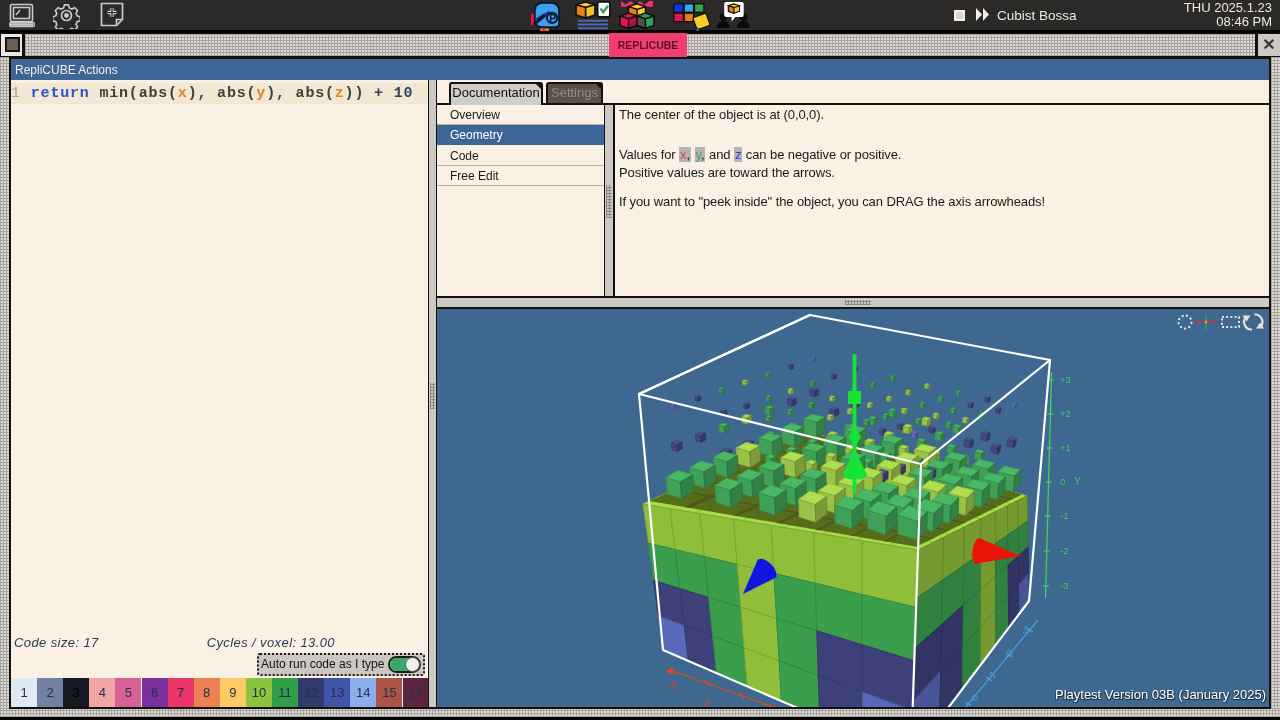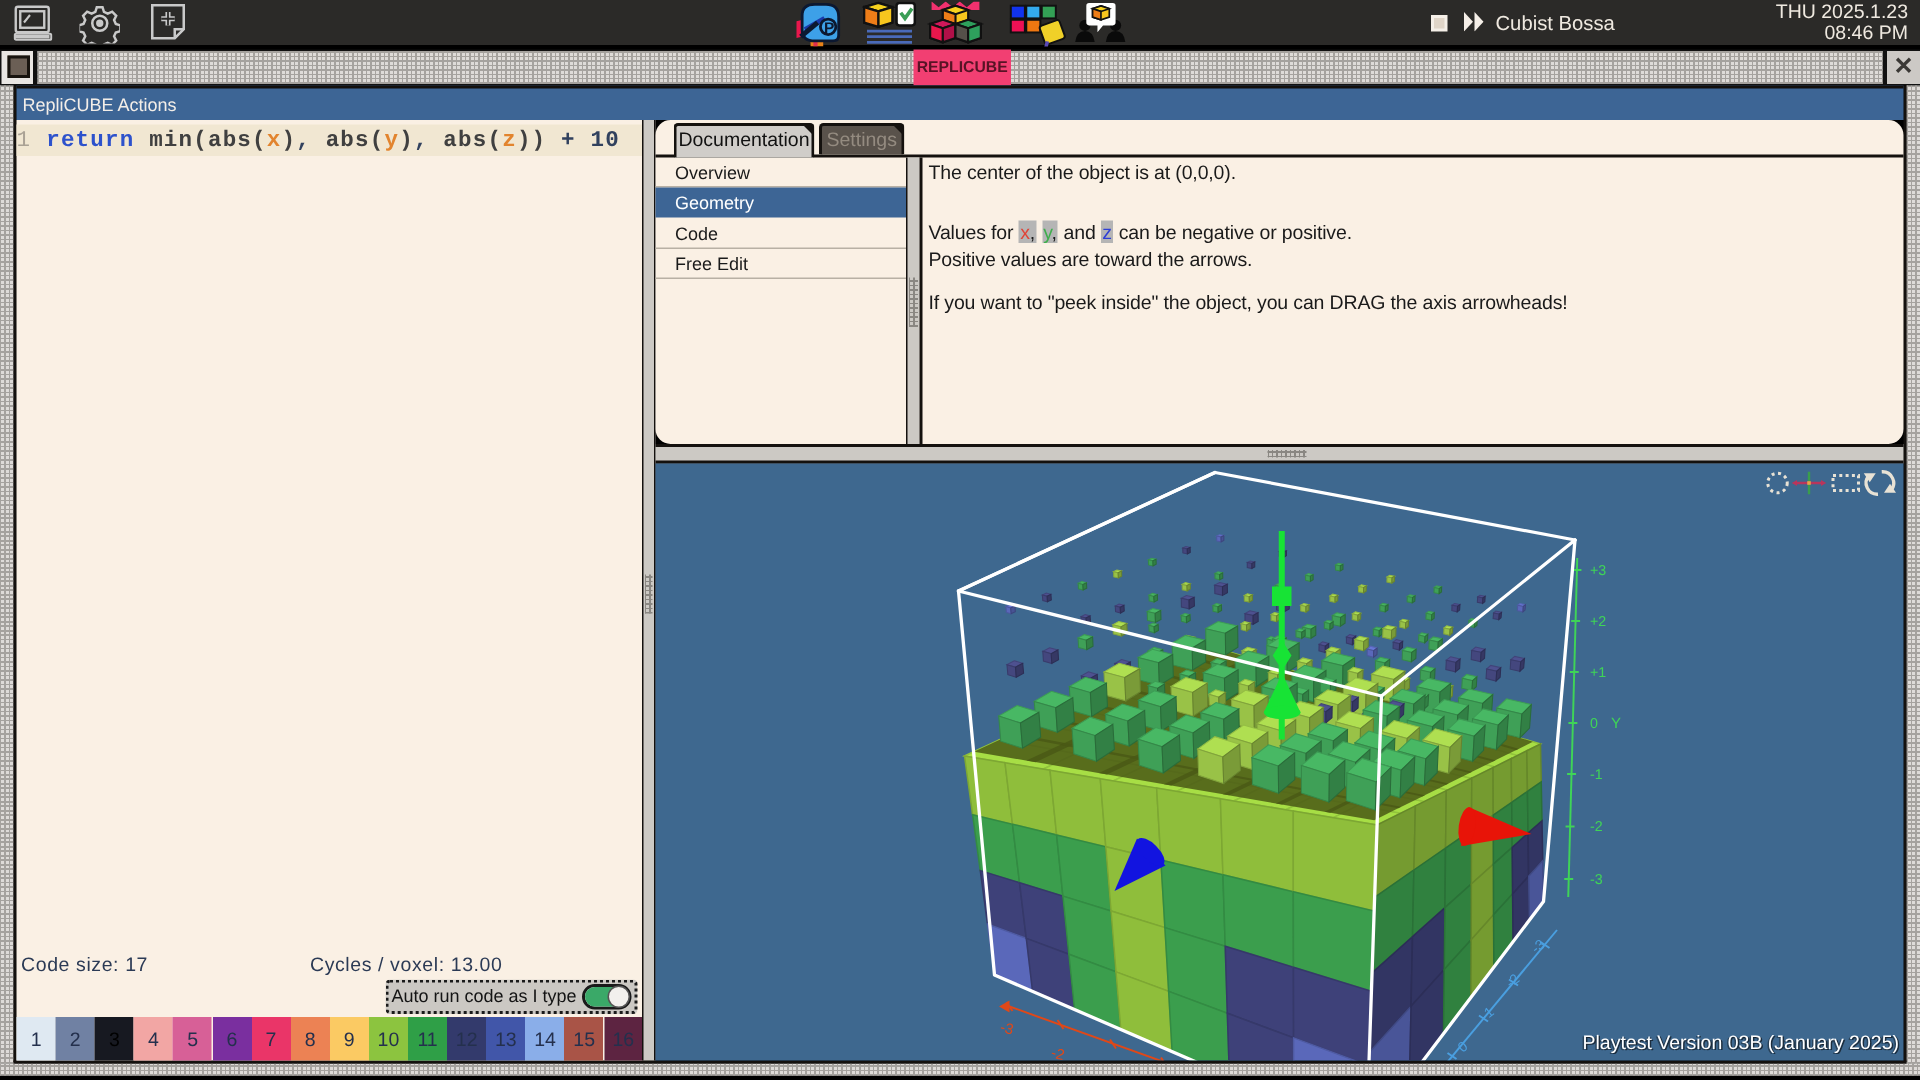--- a/index.html
+++ b/index.html
@@ -15,53 +15,53 @@
   background:
     repeating-linear-gradient(90deg, #a5a29e 0 1px, transparent 1px 3px),
     repeating-linear-gradient(0deg, #a5a29e 0 1px, transparent 1px 3px),
     #dedbd8;
 }
 
 #titlebar { left:0; top:33px; width:1280px; height:24px; background:#111; }
 #tb-left { left:1px; top:1px; width:23px; height:22px; background:#e9e6e3; border-right:2px solid #111; }
 #tb-left .inner { position:absolute; left:4px; top:3px; width:15px; height:15px; background:#6b5f55; border:2px solid #18140f; }
 #tb-pat { left:25px; top:1px; width:1230px; height:22px; }
-#tb-pink { left:609px; top:0px; width:65px; height:24px; background:#f23f72; color:#571325; font-size:10.5px; font-weight:bold; text-align:center; line-height:24px; }
+#tb-pink { left:609px; top:0px; width:78px; height:24px; background:#f23f72; color:#571325; font-size:10.5px; font-weight:bold; text-align:center; line-height:24px; }
 #tb-close { left:1256px; top:1px; width:24px; height:22px; background:#ccc9c5; border-left:2px solid #111; color:#3a3835; text-align:center; font-size:16px; font-weight:bold; line-height:21px; }
 
 #winborder-l { left:0; top:57px; width:9px; height:652px; }
 #winborder-r { left:1271px; top:57px; width:9px; height:652px; }
 #winborder-b { left:0; top:709px; width:1280px; height:8px; }
 #blackline-l { left:9px; top:57px; width:2px; height:651px; background:#14110e; }
 #blackline-r { left:1269px; top:57px; width:2px; height:651px; background:#14110e; }
 #blackline-b { left:9px; top:707px; width:1262px; height:2px; background:#14110e; }
 #header { left:11px; top:57px; width:1258px; height:23px; background:#3d6595; border-top:2px solid #14110e; color:#f3eee8; font-size:12px; line-height:22px; padding-left:4px; }
 
 #codepanel { left:11px; top:80px; width:417px; height:627px; background:#faf0e4; }
 #codeline { position:absolute; left:0; top:3px; width:417px; height:21px; background:#f1e7d2; font-family:"Liberation Mono",monospace; font-size:15px; letter-spacing:0.8px; line-height:21px; white-space:pre; }
 #codeline .ln { color:#aaa295; display:inline-block; width:10px; }
 .kw { color:#2d52cc; font-weight:bold; }
 .fn { color:#404040; font-weight:bold; }
 .ar { color:#e2842e; font-weight:bold; }
 .pl { color:#31415e; font-weight:bold; }
-#codestats { position:absolute; left:0px; top:555px; width:331px; height:18px; color:#2b3a55; font-size:13px; letter-spacing:0.4px; }
+#codestats { position:absolute; left:0px; top:555px; width:331px; height:18px; color:#2b3a55; font-size:13px; letter-spacing:0.4px;font-style:italic; }
 #runbtn { position:absolute; left:2px; top:573px; width:240px; height:23px; background:#ffd622; border:2px dotted #1a1a1a; border-radius:3px; text-align:center; font-size:13px; font-weight:bold; color:#141414; line-height:19px; }
 #autorun { position:absolute; left:246px; top:573px; width:168px; height:23px; background:#cbc8c3; border:2px dotted #1a1a1a; border-radius:3px; font-size:12px; color:#141414; line-height:19px; padding-left:2px; }
 #toggle { position:absolute; right:2px; top:1px; width:33px; height:17px; background:#fff; border:2px solid #1a1a1a; border-radius:9px; }
 #toggle .grn { position:absolute; left:0; top:0; width:19px; height:13px; background:#3aa968; border-radius:7px 0 0 7px; }
 #toggle .knob { position:absolute; right:-1px; top:-1px; width:15px; height:15px; background:#f2f0ed; border:1px solid #555; border-radius:8px; }
 #palette { position:absolute; left:0px; top:598px; width:417px; height:29px; }
 #palette div { position:absolute; top:0; width:26.1px; height:29px; text-align:center; font-size:13px; line-height:29px; color:#24304d; }
 
 #vsplit { left:428px; top:80px; width:9px; height:627px; background:#ccc9c4; border-left:1px solid #14110e; border-right:1px solid #14110e; }
 #vsplit .hnd { position:absolute; left:1px; top:303px; width:5px; height:26px; background:repeating-linear-gradient(0deg,#8a8782 0 1px,transparent 1px 3px),repeating-linear-gradient(90deg,#8a8782 0 1px,transparent 1px 3px),#ccc9c4; }
 #hsplit { left:437px; top:296px; width:832px; height:13px; background:#ccc9c4; border-top:2px solid #14110e; border-bottom:2px solid #14110e; }
 #hsplit .hnd { position:absolute; left:408px; top:2px; width:26px; height:5px; background:repeating-linear-gradient(0deg,#8a8782 0 1px,transparent 1px 3px),repeating-linear-gradient(90deg,#8a8782 0 1px,transparent 1px 3px),#ccc9c4; }
 
-#docpanel { left:437px; top:80px; width:832px; height:216px; background:#faf0e4;border-radius:10px; }
+#docpanel { left:437px; top:80px; width:832px; height:216px; background:#faf0e4; }
 .tab { position:absolute; top:2px; height:21px; border:2px solid #14110e; border-bottom:none; border-radius:3px 3px 0 0; font-size:13px; line-height:18px; text-align:center; }
 #tab1 { left:12px; width:94px; background:#d0cdc9; color:#111; z-index:3; height:23px; }
 #tab2 { left:109px; width:57px; background:#59524b; color:#948b80; z-index:1; }
 .notch { position:absolute; right:-1px; top:-1px; width:7px; height:7px; background:#14110e; border-radius:0 3px 0 0; clip-path:polygon(0 0,100% 0,100% 100%); }
 #navline { position:absolute; left:0; top:23px; width:832px; height:2px; background:#14110e; }
 #navlist { position:absolute; left:0; top:25px; width:167px; height:191px; }
 .nav { position:absolute; left:0; width:167px; height:20px; font-size:12px; line-height:20px; padding-left:13px; color:#1a1a1a; border-bottom:1px solid #b8b0a4; }
 #nav2 { background:#3d6595; color:#fff; border-bottom:none; }
 #docsb { position:absolute; left:167px; top:25px; width:9px; height:191px; background:#ccc9c4; border-left:1px solid #14110e; }
 #docsb .hnd { position:absolute; left:1px; top:80px; width:6px; height:33px; background:repeating-linear-gradient(0deg,#8a8782 0 1px,transparent 1px 3px),repeating-linear-gradient(90deg,#8a8782 0 1px,transparent 1px 3px),#ccc9c4; }
@@ -222,21 +222,21 @@
       <div style="left:130.5px;background:#7a2f9f;">6</div>
       <div style="left:156.6px;background:#ea3568;">7</div>
       <div style="left:182.7px;background:#ec8254;">8</div>
       <div style="left:208.8px;background:#fbca63;">9</div>
       <div style="left:234.9px;background:#8cc43f;">10</div>
       <div style="left:261.0px;background:#2f9f47;">11</div>
       <div style="left:287.1px;background:#333a6c;">12</div>
       <div style="left:313.2px;background:#4156a9;">13</div>
       <div style="left:339.3px;background:#8aaee9;">14</div>
       <div style="left:365.4px;background:#a95447;">15</div>
-      <div style="left:391.5px;background:#5d2441;">16</div>
+      <div style="left:391.5px;background:#5d2441;">17</div>
     </div>
 </div>
 
 <div id="vsplit" class="abs">
     <div class="hnd"></div>
   </div>
 <div id="hsplit" class="abs">
     <div class="hnd"></div>
   </div>
 

